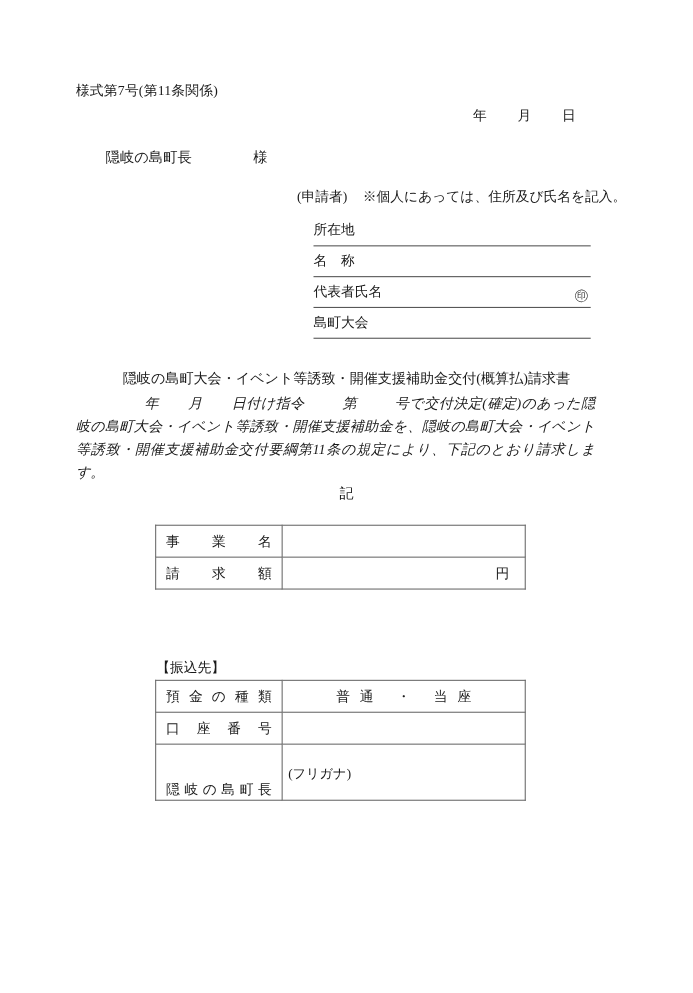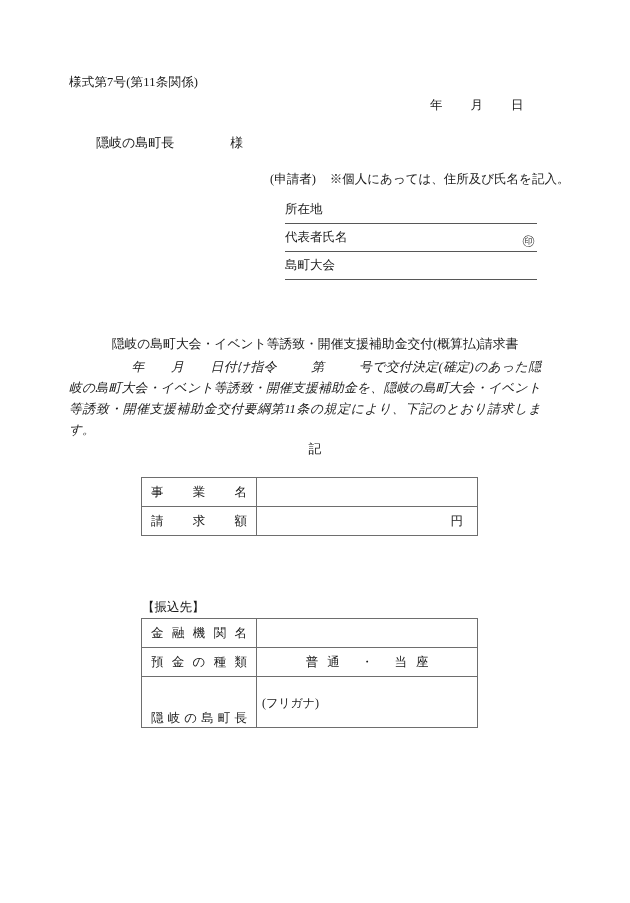--- a/index.html
+++ b/index.html
@@ -226,20 +226,23 @@
     <span>隠岐の島町長</span><span class="sama">様</span>
   </div>
 
   <div class="applicant-note">
     <span>(申請者)</span><span class="note-gap"></span><span>※個人にあっては、住所及び氏名を記入。</span>
   </div>
 
   <div class="applicant-fields">
     <div class="field-row">
       <span class="field-label">所在地</span>
+    </div>
+    <div class="field-row">
+      <span class="field-label">名　称</span>
     </div>
     <div class="field-row">
       <span class="field-label">代表者氏名</span>
       <span class="seal-mark">㊞</span>
     </div>
     <div class="field-row">
       <span class="field-label">島町大会</span>
     </div>
   </div>
 
@@ -269,35 +272,35 @@
       </tr>
     </tbody>
   </table>
 
   <div class="bank-heading">【振込先】</div>
 
   <table class="form-table" id="table-bank">
     <tbody>
       <tr>
         <td class="lbl">
-          <span class="lbl-inner">金融機関名</span>
+          <span class="lbl-inner">預金の種類</span>
+        </td>
+        <td class="val">
+          <span class="val-center">普通 ・ 当座</span>
+        </td>
+      </tr>
+      <tr>
+        <td class="lbl">
+          <span class="lbl-inner">口座番号</span>
         </td>
         <td class="val">
           <span class="val-center"></span>
         </td>
       </tr>
       <tr>
-        <td class="lbl">
-          <span class="lbl-inner">預金の種類</span>
-        </td>
-        <td class="val">
-          <span class="val-center">普通 ・ 当座</span>
-        </td>
-      </tr>
-      <tr>
         <td class="lbl tall">
           <span class="lbl-inner">隠岐の島町長</span>
         </td>
         <td class="val tall">
           <span class="furigana">(フリガナ)</span>
         </td>
       </tr>
     </tbody>
   </table>
 

